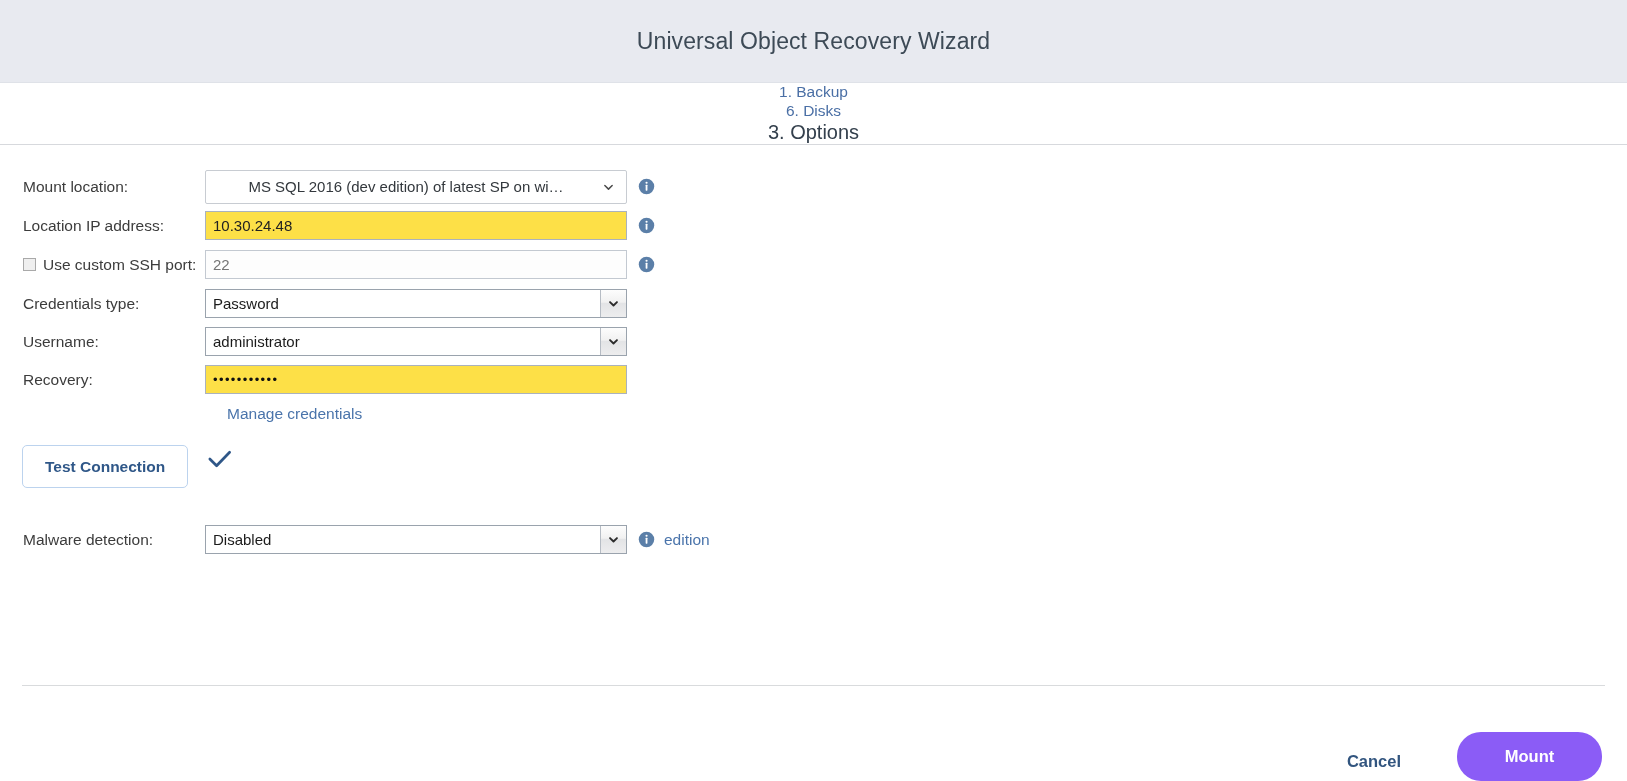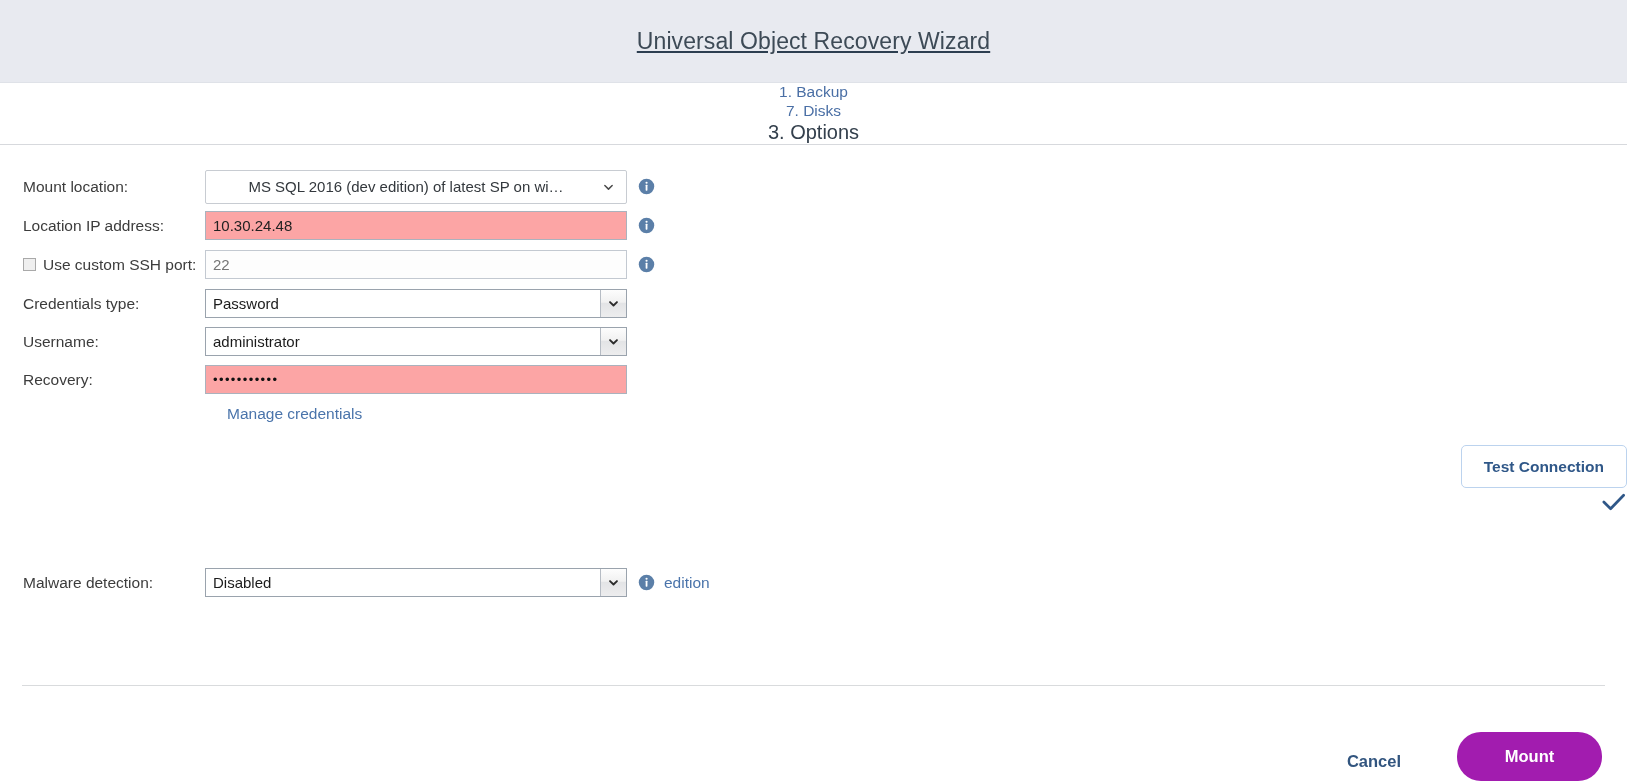--- a/index.html
+++ b/index.html
@@ -18,21 +18,20 @@
 
   
   .wizard-header {
     height: 83px;
     background: #e8eaf0;
     border-bottom: 1px solid #dfe2e8;
     box-sizing: border-box;
     display: flex;
     align-items: center;
     justify-content: center;
-    text-decoration: underline;
   }
   .wizard-title {
     font-size: 23px;
     color: #3d4a56;
     font-weight: 400;
     letter-spacing: 0.1px;
   }
 
   
   .steps {
@@ -126,21 +125,21 @@
     width: 11px;
     height: 11px;
     display: block;
   }
 
   
   .text-input {
     width: 422px;
     height: 29px;
     border: 1px solid #aab2bd;
-    background: #fca5a5;
+    background: #fde047;
     box-sizing: border-box;
     font-family: "Liberation Sans", sans-serif;
     font-size: 15px;
     color: #222222;
     padding: 0 7px;
     outline: none;
   }
   .text-input.muted { color: #8a8a8a; background: #fdfdfd; border-color: #c3c9d1; }
   .text-input.pwd {
     font-size: 13px;
@@ -195,22 +194,21 @@
     text-decoration: none;
   }
   .manage-row {
     margin: 10px 0 0 227px;
   }
 
   
   .test-row {
     margin: 22px 0 0 22px;
     display: flex;
-    align-items: flex-end;
-    flex-direction: column;
+    align-items: flex-start;
   }
   .btn-outline {
     height: 43px;
     padding: 0 22px;
     border: 1px solid #bcd3ee;
     border-radius: 5px;
     background: #ffffff;
     color: #2f5788;
     font-size: 15.5px;
     font-weight: bold;
@@ -220,21 +218,21 @@
     align-items: center;
     justify-content: center;
   }
   .check-mark {
     margin-left: 18px;
     width: 27px;
     height: 27px;
     display: block;
   }
 
-  .malware-row { margin-top: 52px; }
+  .malware-row { margin-top: 36px; }
 
   
   .footer {
     position: absolute;
     left: 0;
     right: 0;
     bottom: 0;
     height: 96px;
   }
   .footer-divider {
@@ -256,42 +254,42 @@
     border: none;
     color: #32557f;
     font-size: 16.5px;
     font-weight: bold;
     font-family: "Liberation Sans", sans-serif;
     cursor: pointer;
     padding: 10px 16px;
     margin-right: 16px;
   }
   .btn-primary {
-    background: #a21caf;
+    background: #8b5cf6;
     border: none;
     border-radius: 24px;
     color: #ffffff;
     font-size: 16.5px;
     font-weight: bold;
     font-family: "Liberation Sans", sans-serif;
     width: 145px;
     height: 49px;
     cursor: pointer;
   }
 </style>
 </head>
 <body>
 
 <div class="wizard-header">
   <div class="wizard-title">Universal Object Recovery Wizard</div>
 </div>
 
 <div class="steps">
   <div class="step link">1. Backup</div>
-  <div class="step link">7. Disks</div>
+  <div class="step link">6. Disks</div>
   <div class="step current">3. Options</div>
 </div>
 
 <div class="form-body">
 
   <div class="row">
     <div class="label-cell">Mount location:</div>
     <div class="field-cell">
       <div class="combo-flat">
         <span class="txt">MS SQL 2016 (dev edition) of latest SP on wi…</span>

